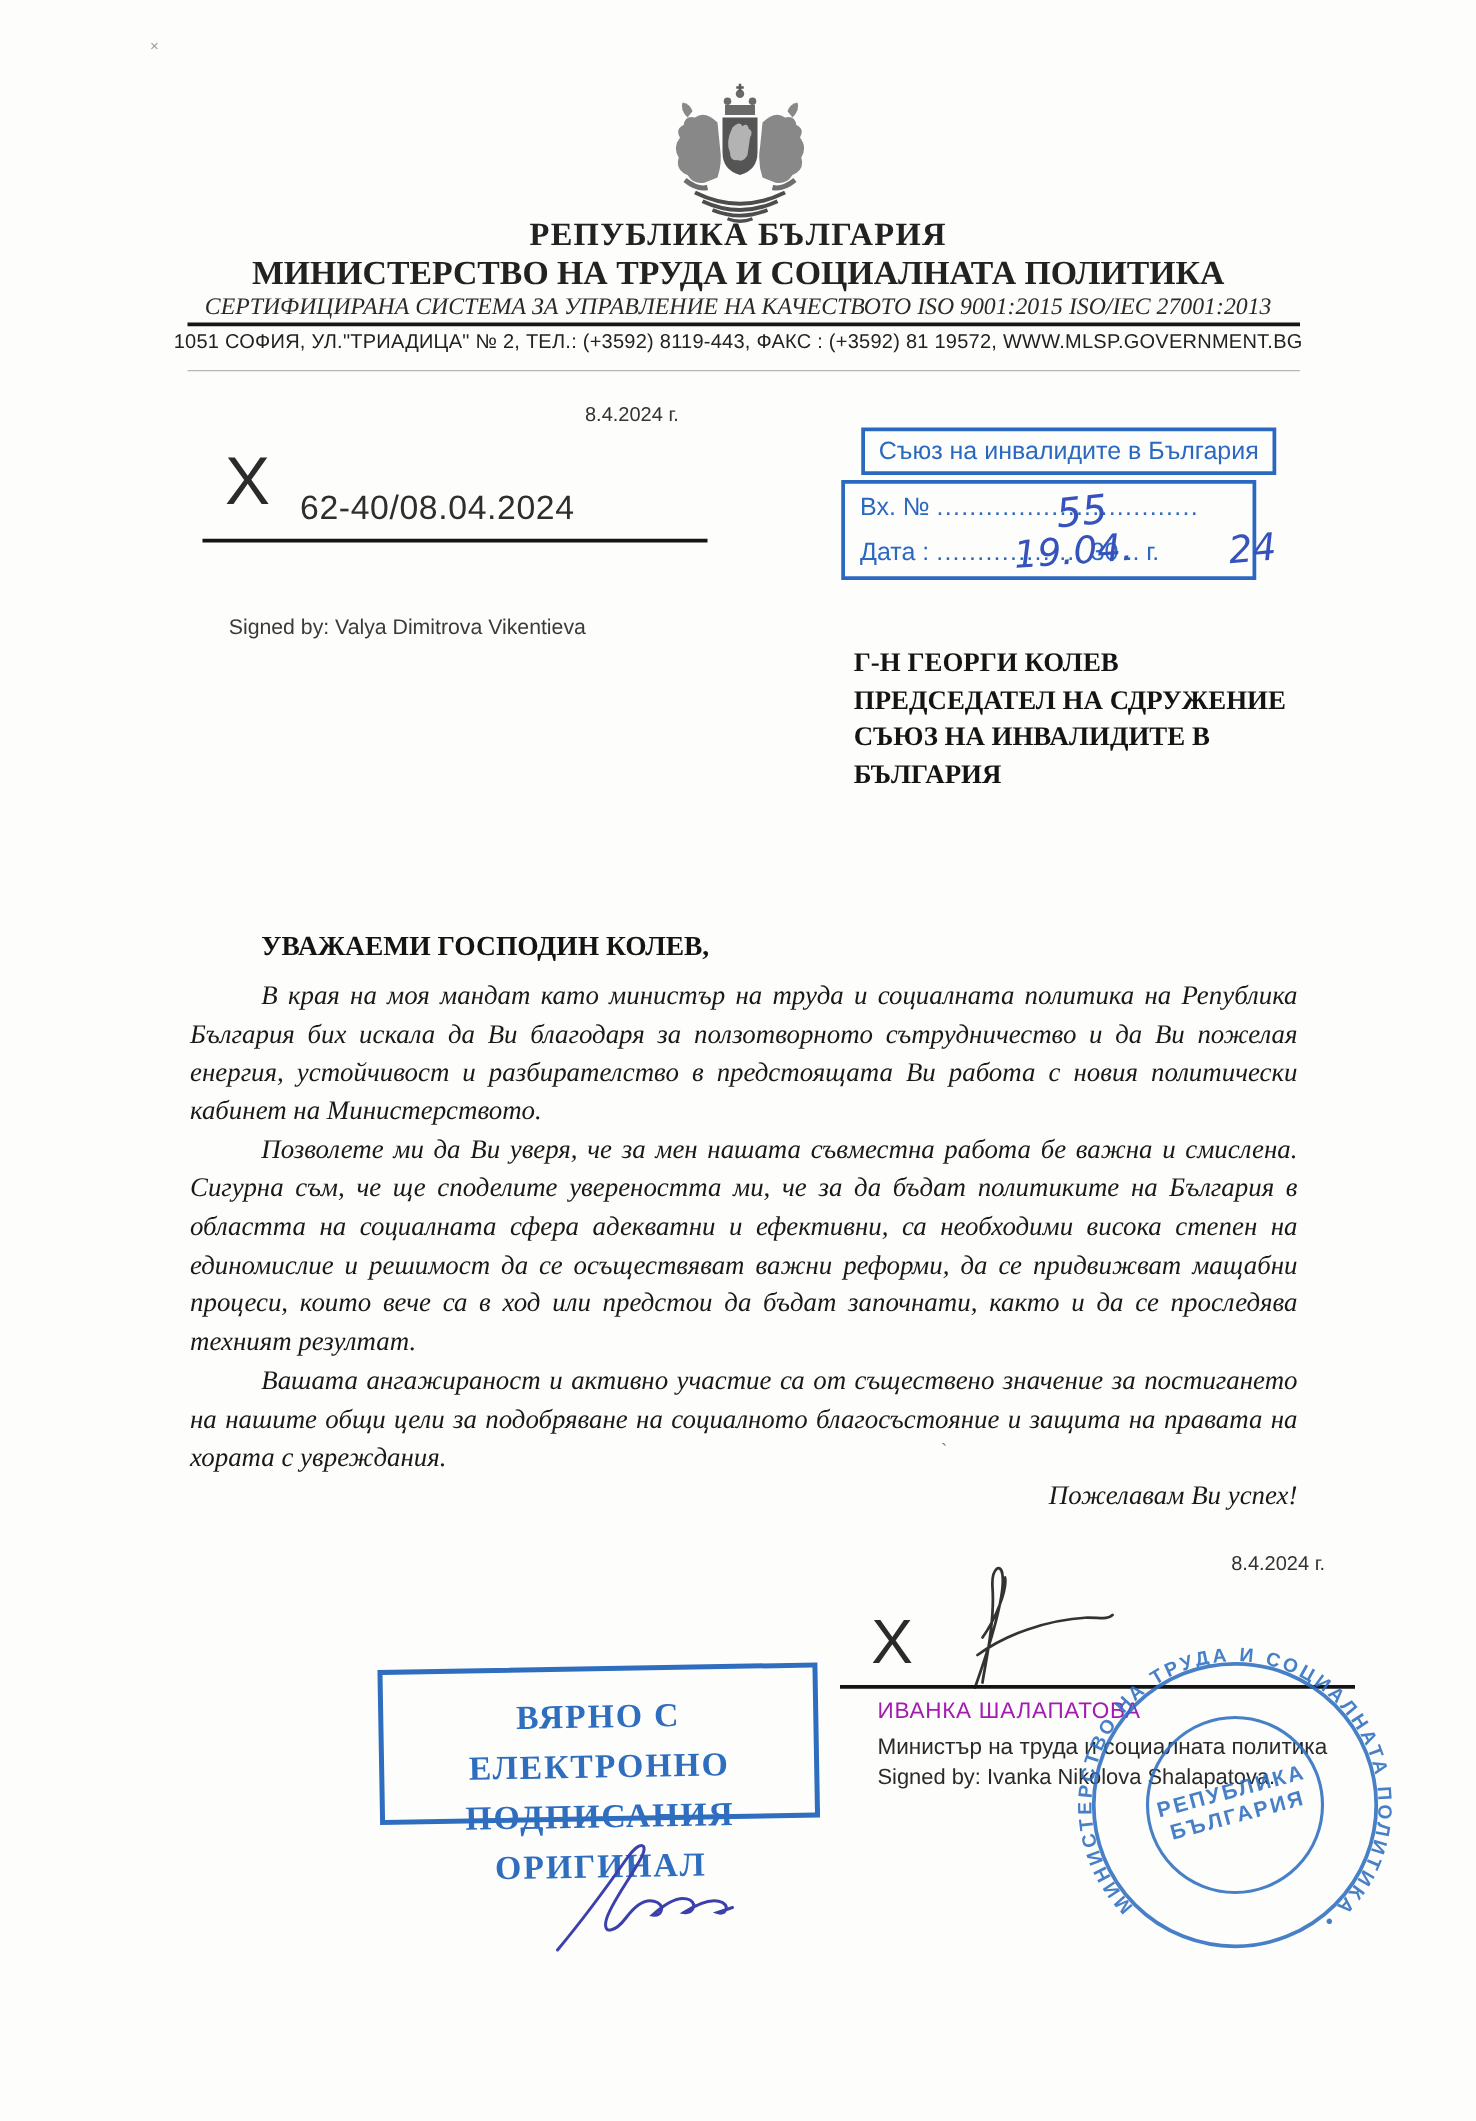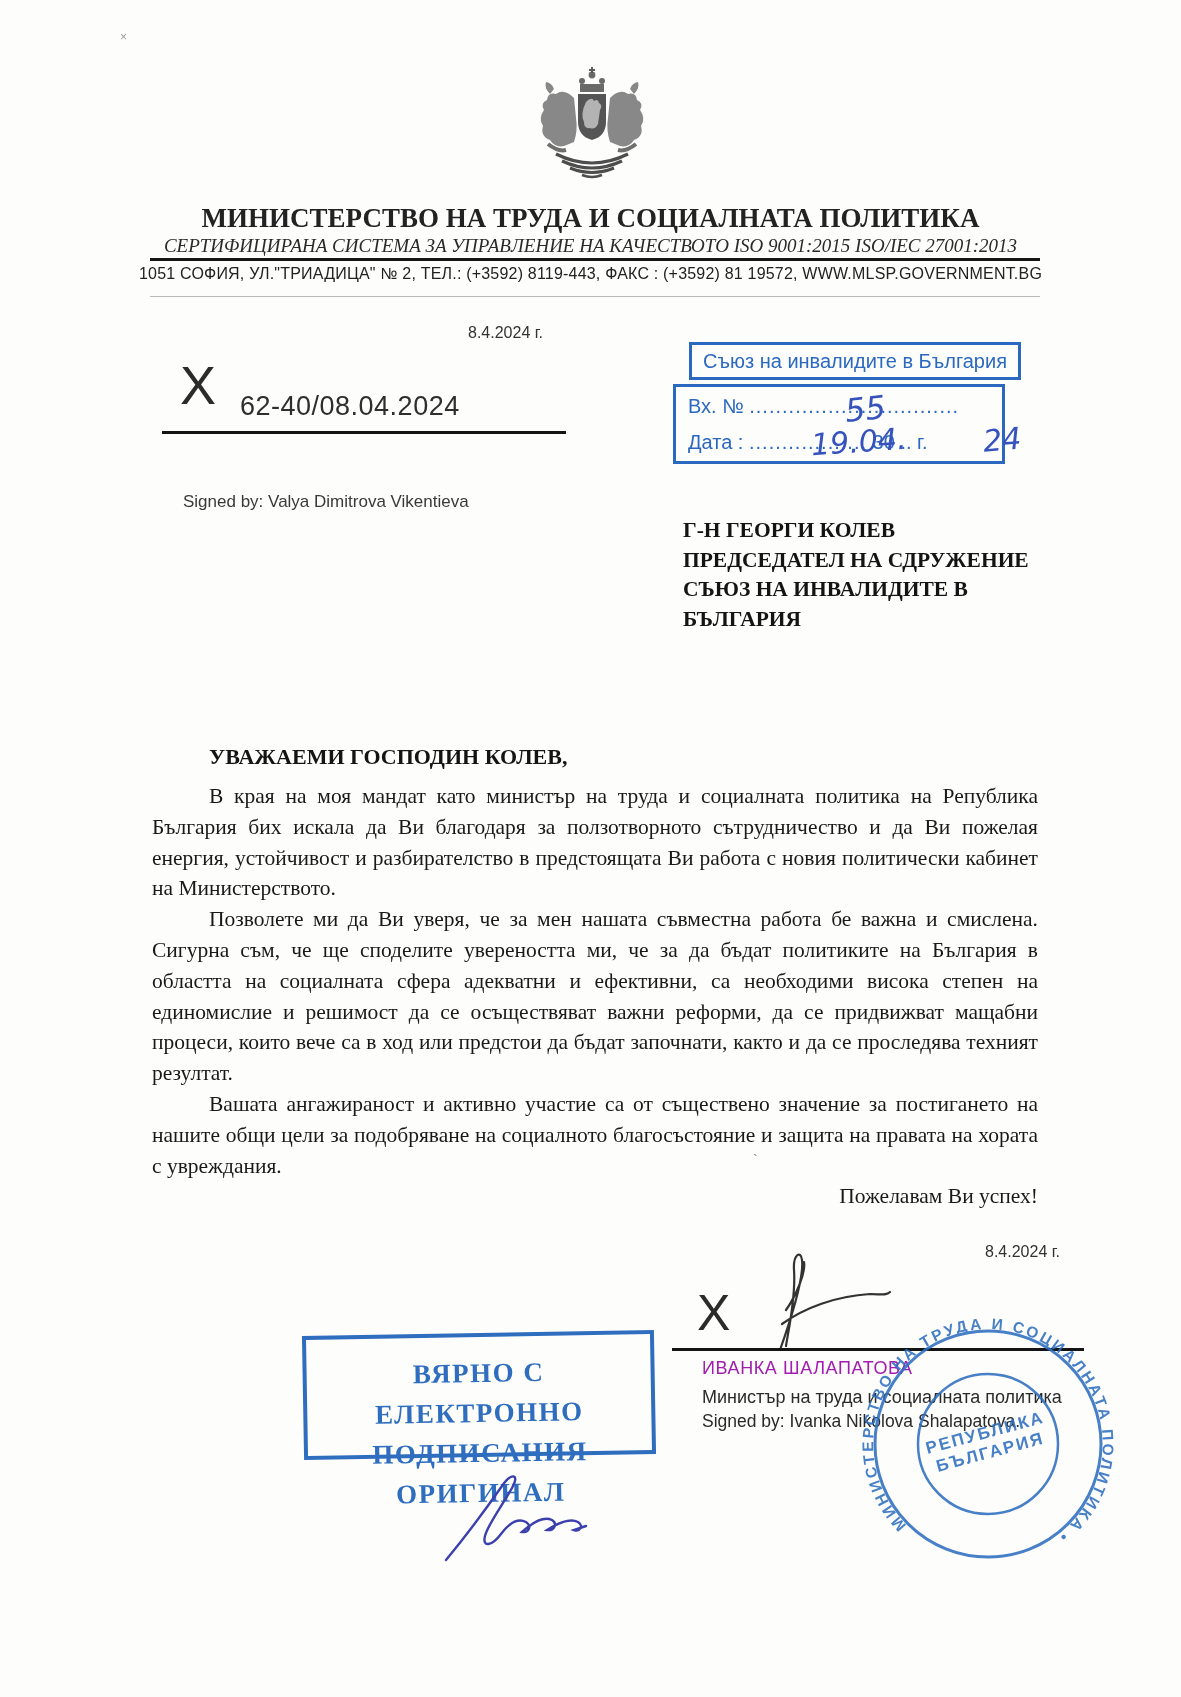--- a/index.html
+++ b/index.html
@@ -34,21 +34,21 @@
   .hand-55{position:absolute;left:96px;top:-2px;transform:rotate(-6deg);font-size:32px;}
   .hand-date{position:absolute;left:62px;top:-4px;transform:rotate(-4deg);}
   .hand-24{position:absolute;left:234px;top:-6px;transform:rotate(-5deg);}
   .in-abs{position:relative;display:inline-block;}
   
   .recipient{position:absolute;left:683px;top:516px;font:bold 21.5px/29.5px "Liberation Serif",serif;color:#141414;}
   
   .salutation{position:absolute;left:209px;top:744px;font:bold 22px "Liberation Serif",serif;color:#141414;}
   .body-text{position:absolute;left:152px;top:781px;width:886px;font:21.5px/30.8px "Liberation Serif",serif;
       text-align:justify;color:#191919;}
-  .body-text p{margin:0;text-indent:57px;}
+  .body-text p{margin:0;text-indent:57px;font-style:italic;}
   .body-text p.no-just{text-align:right;}
   
   .date-bottom{position:absolute;left:985px;top:1243px;font:16px "Liberation Sans",sans-serif;color:#333;}
   .xmark-bottom{position:absolute;left:697px;top:1288px;font:50px/1 "Liberation Sans",sans-serif;color:#2b2b2b;}
   .sig-black{position:absolute;left:752px;top:1246px;width:150px;height:112px;}
   .sig-line{position:absolute;left:672px;top:1348px;width:412px;height:3px;background:#141414;}
   .minister-name{position:absolute;left:702px;top:1358px;font:18px "Liberation Sans",sans-serif;color:#a21caf;letter-spacing:0.6px;}
   .minister-title{position:absolute;left:702px;top:1387px;font:18px "Liberation Sans",sans-serif;color:#2a2a2a;text-align:center;}
   .signedby-bottom{position:absolute;left:702px;top:1411px;font:17.5px "Liberation Sans",sans-serif;color:#2a2a2a;}
   
@@ -87,20 +87,21 @@
 
       <path d="M18,80 q10,8 18,6 M106,80 q-10,8 -18,6" stroke="#6f6f6f" stroke-width="4"></path>
 
       <path d="M26,90 q36,18 72,0" stroke="#4d4d4d" stroke-width="3.2"></path>
       <path d="M32,97 q30,14 60,0" stroke="#4d4d4d" stroke-width="3.2"></path>
       <path d="M40,104 q22,9 44,0" stroke="#4d4d4d" stroke-width="3"></path>
       <path d="M52,111 q10,4 20,0" stroke="#4d4d4d" stroke-width="2.6"></path>
     </g>
   </svg>
 
+  <div class="hdr hdr-republic">РЕПУБЛИКА БЪЛГАРИЯ</div>
   <div class="hdr hdr-ministry">МИНИСТЕРСТВО НА ТРУДА И СОЦИАЛНАТА ПОЛИТИКА</div>
   <div class="hdr hdr-cert">СЕРТИФИЦИРАНА СИСТЕМА ЗА УПРАВЛЕНИЕ НА КАЧЕСТВОТО  ISO 9001:2015   ISO/IEC 27001:2013</div>
   <div class="rule-thick"></div>
   <div class="hdr hdr-addr">1051 СОФИЯ, УЛ."ТРИАДИЦА" № 2, ТЕЛ.: (+3592) 8119-443, ФАКС : (+3592) 81 19572, WWW.MLSP.GOVERNMENT.BG</div>
   <div class="rule-thin"></div>
 
   <div class="date-top">8.4.2024 г.</div>
   <div class="xmark-top">X</div>
   <div class="refnum">62-40/08.04.2024</div>
   <div class="ref-underline"></div>

